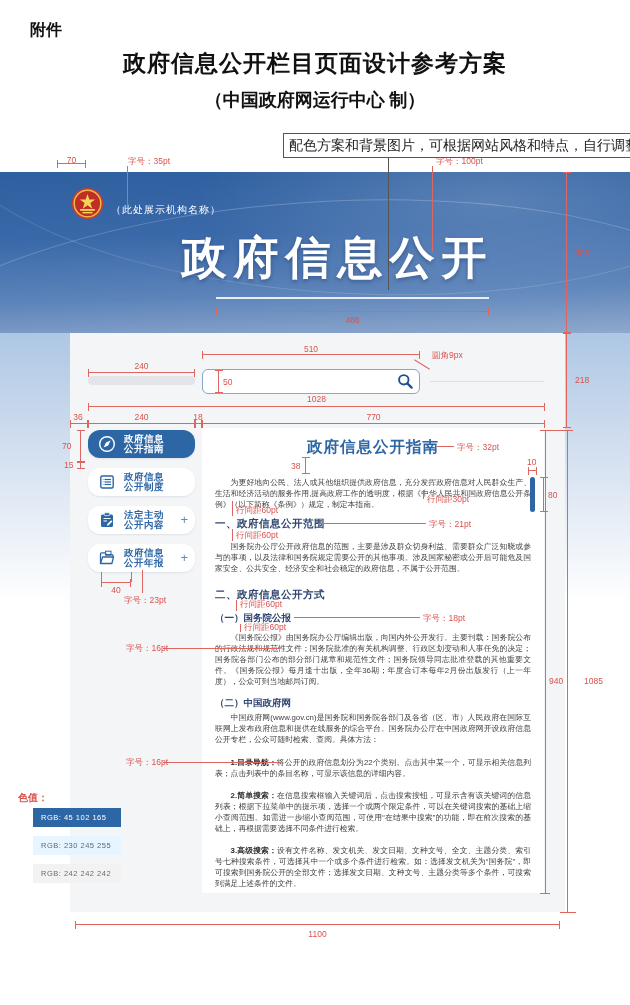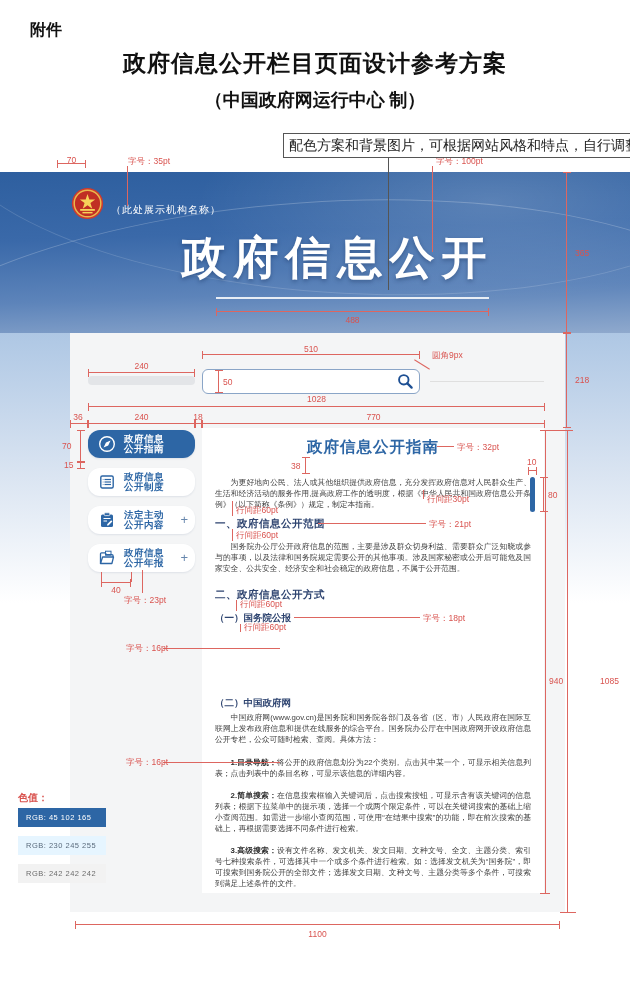--- a/index.html
+++ b/index.html
@@ -69,21 +69,21 @@
   .c-text{position:absolute;left:215px;width:316px;font-size:7.8px;line-height:11px;color:var(--ink);
           text-align:justify;z-index:4;}
   .c-text.ind{text-indent:2em;}
   .c-h1{position:absolute;left:215px;font-size:10.5px;font-weight:bold;color:#2e4470;z-index:4;letter-spacing:.5px;}
   .c-h2{position:absolute;left:215px;font-size:9.5px;font-weight:bold;color:#2e4470;z-index:4;}
   .c-text b{color:#2c2c2c;}
   
   .sb-thumb{position:absolute;left:530px;top:477px;width:5px;height:35px;background:var(--blue);
             border-radius:2.5px;z-index:5;cursor:grab;}
   
-  .sw{position:absolute;left:18px;width:88px;height:19px;font-size:7.5px;line-height:19px;
+  .sw{position:absolute;left:33px;width:88px;height:19px;font-size:7.5px;line-height:19px;
       padding-left:8px;box-sizing:border-box;z-index:4;letter-spacing:.5px;}
   
   .emblem{position:absolute;left:71px;top:187px;width:33px;height:33px;z-index:3;}
 </style>
 </head>
 <body>
 
 <div id="stage">
 
   <div class="abs doc-serif" style="left:30px;top:20px;font-size:16px;">附件</div>
@@ -246,20 +246,21 @@
 
   <div class="c-h1" style="top:588px;">二、政府信息公开方式</div>
   <div class="linev" style="left:236px;top:600px;height:11px;"></div>
   <div class="rl" style="left:240px;top:599px;">行间距60pt</div>
 
   <div class="c-h2" style="top:612px;">（一）国务院公报</div>
   <div class="lineh" style="left:294px;top:617px;width:126px;"></div>
   <div class="rl" style="left:423px;top:613px;">字号：18pt</div>
   <div class="linev" style="left:240px;top:624px;height:8px;"></div>
   <div class="rl" style="left:244px;top:622px;">行间距60pt</div>
+  <div class="c-text ind" style="top:632px;">《国务院公报》由国务院办公厅编辑出版，向国内外公开发行。主要刊载：国务院公布的行政法规和规范性文件；国务院批准的有关机构调整、行政区划变动和人事任免的决定；国务院各部门公布的部分部门规章和规范性文件；国务院领导同志批准登载的其他重要文件。《国务院公报》每月逢十出版，全年36期；年度合订本每年2月份出版发行（上一年度），公众可到当地邮局订阅。</div>
 
   <div class="c-h2" style="top:697px;">（二）中国政府网</div>
   <div class="c-text ind" style="top:712px;">中国政府网(www.gov.cn)是国务院和国务院各部门及各省（区、市）人民政府在国际互联网上发布政府信息和提供在线服务的综合平台。国务院办公厅在中国政府网开设政府信息公开专栏，公众可随时检索、查阅。具体方法：</div>
 
   <div class="c-text ind" style="top:757px;"><b>1.目录导航：</b><span>将公开的政府信息划分为22个类别。点击其中某一个，可显示相关信息列表；点击列表中的条目名称，可显示该信息的详细内容。</span></div>
   <div class="c-text ind" style="top:790px;"><b>2.简单搜索：</b><span>在信息搜索框输入关键词后，点击搜索按钮，可显示含有该关键词的信息列表；根据下拉菜单中的提示项，选择一个或两个限定条件，可以在关键词搜索的基础上缩小查阅范围。如需进一步缩小查阅范围，可使用“在结果中搜索”的功能，即在前次搜索的基础上，再根据需要选择不同条件进行检索。</span></div>
   <div class="c-text ind" style="top:845px;"><b>3.高级搜索：</b><span>设有文件名称、发文机关、发文日期、文种文号、全文、主题分类、索引号七种搜索条件，可选择其中一个或多个条件进行检索。如：选择发文机关为“国务院”，即可搜索到国务院公开的全部文件；选择发文日期、文种文号、主题分类等多个条件，可搜索到满足上述条件的文件。</span></div>
 
   <div class="rl" style="left:126px;top:643px;">字号：16pt</div>
   <div class="lineh" style="left:163px;top:648px;width:117px;"></div>
@@ -271,21 +272,21 @@
   <div class="dimh" style="left:528px;top:470px;width:9px;"></div>
   <div class="dimv" style="left:543px;top:477px;height:35px;"></div>
   <div class="rl" style="left:548px;top:490px;">80</div>
 
   <div class="lineh" style="left:540px;top:430px;width:33px;"></div>
   <div class="linev" style="left:545px;top:430px;height:463px;"></div>
   <div class="lineh" style="left:540px;top:893px;width:10px;"></div>
   <div class="rl" style="left:549px;top:676px;">940</div>
   <div class="linev" style="left:567px;top:430px;height:482px;"></div>
   <div class="lineh" style="left:560px;top:912px;width:16px;"></div>
-  <div class="rl" style="left:600px;top:676px;">1085</div>
+  <div class="rl" style="left:584px;top:676px;">1085</div>
 
   <div class="dimh" style="left:75px;top:924px;width:485px;"></div>
   <div class="rl tc" style="left:75px;top:929px;width:485px;">1100</div>
 
   <div class="rl" style="left:18px;top:792px;font-size:10px;font-weight:bold;">色值：</div>
   <div class="sw" style="top:808px;background:#2d66a5;color:#fff;">RGB: 45  102  165</div>
   <div class="sw" style="top:836px;background:#e6f5ff;color:#5a6b7d;">RGB: 230  245  255</div>
   <div class="sw" style="top:864px;background:#f2f2f2;color:#6b6b6b;">RGB: 242  242  242</div>
 
 </div>

